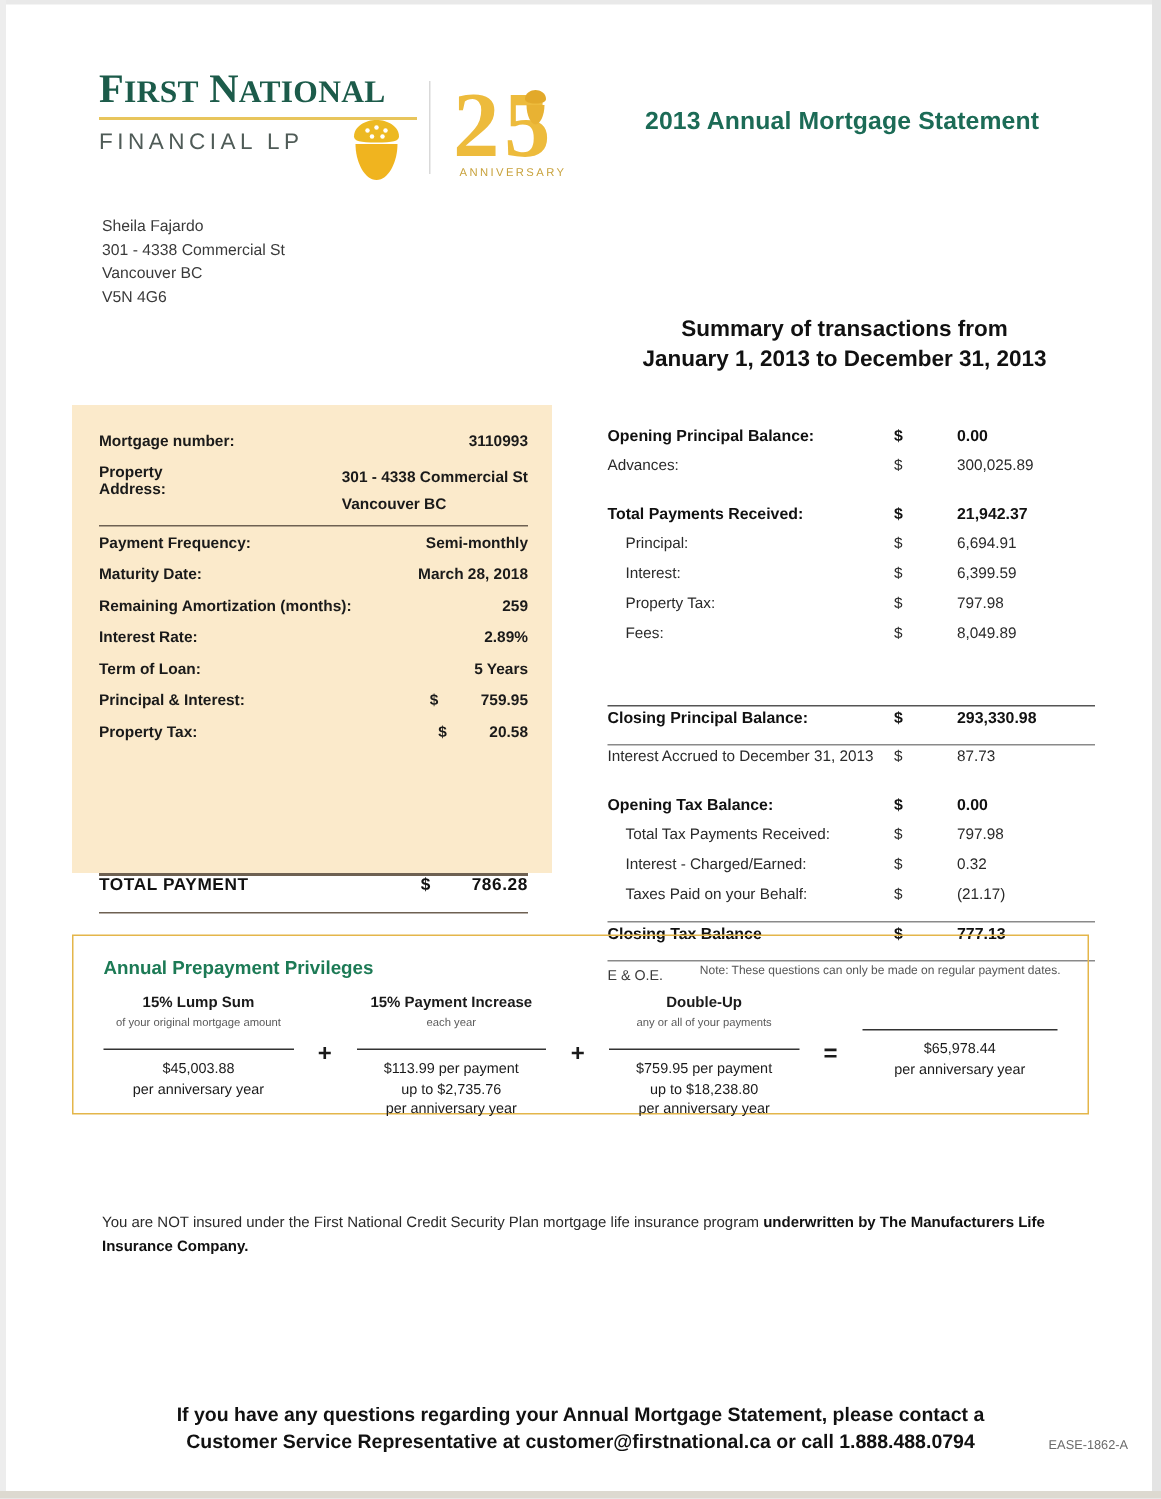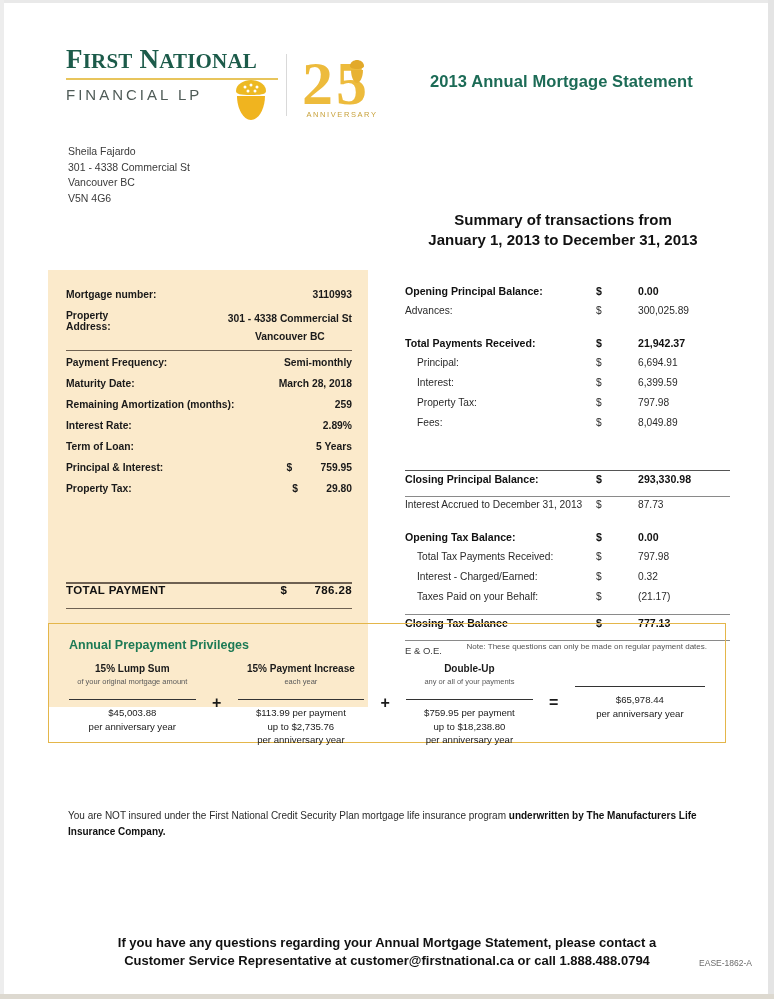--- a/index.html
+++ b/index.html
@@ -66,33 +66,33 @@
 
   
   .summary-heading {
     position:absolute; left:383px; top:210px; width:360px;
     text-align:center; font-size:15px; font-weight:bold; color:#111;
     line-height: 20px;
   }
 
   
   .beige-panel {
-    position:absolute; left:48px; top:270px; width:320px; height:437px;
+    position:absolute; left:48px; top:270px; width:320px; height:312px;
     background:#fbeacb;
   }
   .bp-rows { position:absolute; left:18px; top:19px; width:286px; }
   .bp-row {
     display:flex; align-items:baseline;
     font-size: 10.3px; font-weight:bold; color:#1a1a1a;
     height: 21px;
   }
   .bp-row.two-line { height: 36px; align-items:flex-start; }
   .bp-label { flex: 1 1 auto; white-space:nowrap; }
   .bp-cur   { width: 34px; text-align:left; }
-  .bp-val   { white-space:nowrap; text-align:center; }
+  .bp-val   { white-space:nowrap; text-align:left; }
   .bp-val.stack { line-height: 18px; }
   .bp-divider { width:286px; height:1.4px; background:#6e6152; margin:4px 0 6px 0; }
   .bp-total {
     position:absolute; left:18px; top:312px; width:286px;
   }
   .bp-total-line { width:286px; height:1.6px; background:#6e6152; }
   .bp-total-row {
     display:flex; align-items:baseline; height:24px;
     font-size: 11.5px; font-weight:bold; letter-spacing:.4px; color:#111;
   }
@@ -255,21 +255,21 @@
         <span class="bp-val">5 Years</span>
       </div>
       <div class="bp-row">
         <span class="bp-label">Principal &amp; Interest:</span>
         <span class="bp-cur">$</span>
         <span class="bp-val">759.95</span>
       </div>
       <div class="bp-row">
         <span class="bp-label">Property Tax:</span>
         <span class="bp-cur">$</span>
-        <span class="bp-val">29.80</span>
+        <span class="bp-val">20.58</span>
       </div>
     </div>
 
     <div class="bp-total">
       <div class="bp-total-line"></div>
       <div class="bp-total-row">
         <span class="bp-label">TOTAL PAYMENT</span>
         <span class="bp-cur">$</span>
         <span class="bp-val">786.28</span>
       </div>

